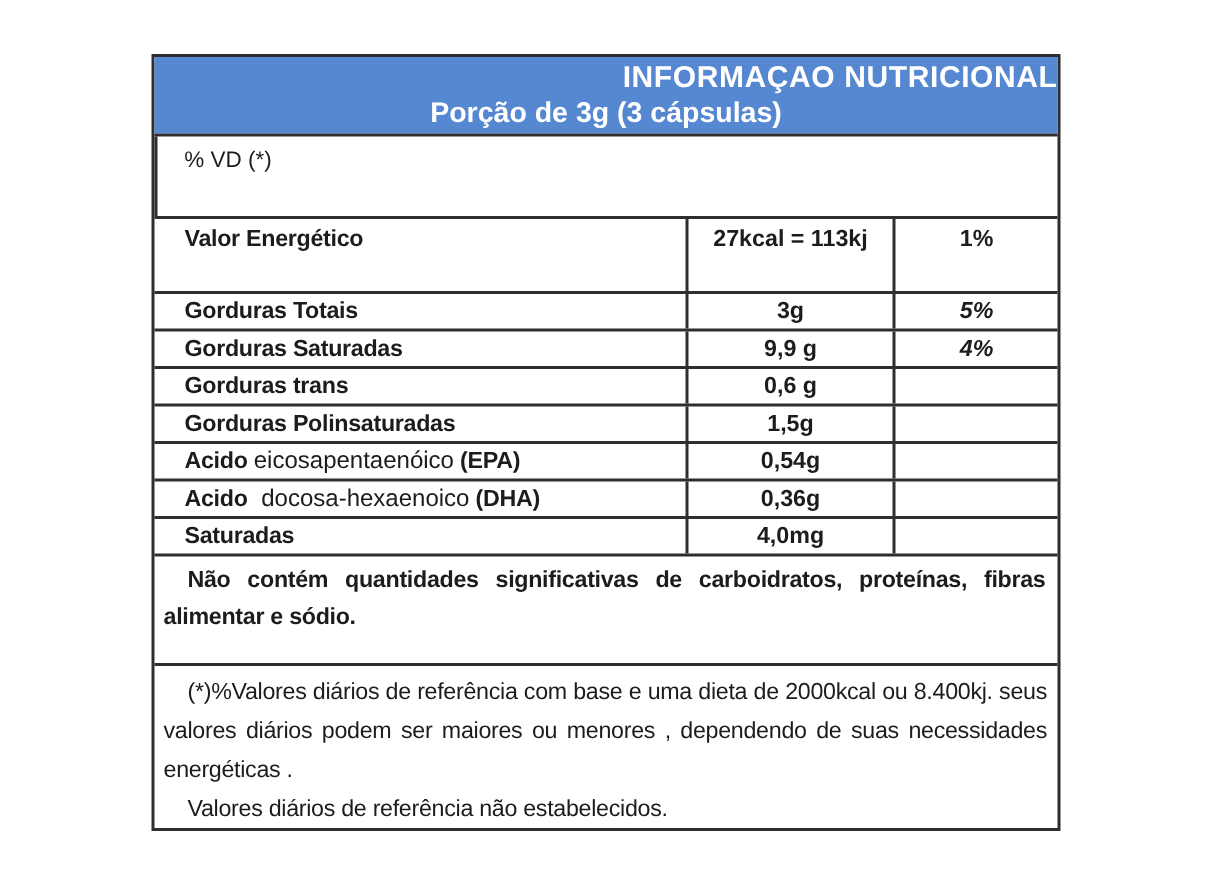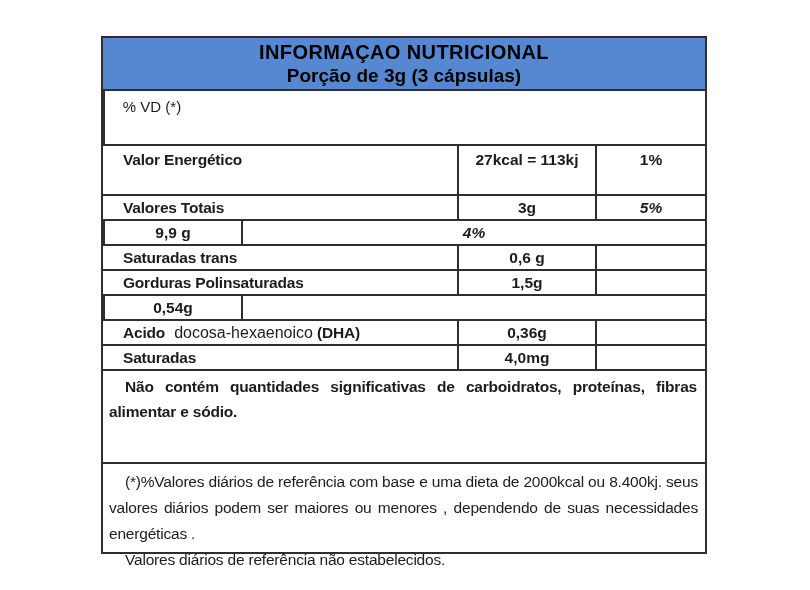--- a/index.html
+++ b/index.html
@@ -10,22 +10,22 @@
   }
   .nutrition-table{
     position:absolute;left:101px;top:36px;width:606px;
     border:2px solid #2e2e2e;box-sizing:border-box;background:#ffffff;
   }
   
   .title-band{
     height:51px;background:#5588d1;text-align:center;
     box-sizing:border-box;padding-top:2px;
   }
-  .title-l1{font-weight:bold;font-size:20px;line-height:24px;letter-spacing:.4px;color:#000000;}
-  .title-l2{font-weight:bold;font-size:19px;line-height:23px;color:#000000;}
+  .title-l1{font-weight:bold;font-size:20px;line-height:24px;letter-spacing:.4px;color:#ffffff;text-align:right;}
+  .title-l2{font-weight:bold;font-size:19px;line-height:23px;color:#ffffff;}
   
   .row{display:flex;border-top:2px solid #2e2e2e;box-sizing:border-box;}
   .cell{box-sizing:border-box;}
   
   .header-row{height:55px;}
   .qpp-cell{
     flex:1;text-align:center;font-weight:bold;font-size:18px;padding-top:5px;
   }
   .vdh-cell{
     width:96px;border-left:2px solid #2e2e2e;text-align:center;
@@ -51,22 +51,22 @@
   .row.simple .cell{line-height:23px;}
   .plain-font{font-weight:normal;font-size:16px;letter-spacing:0;}
   .gap-wide{margin-left:5px;}
   
   .note-block{
     border-top:2px solid #2e2e2e;height:73px;box-sizing:border-box;
     padding:3px 8px 17px 6px;font-weight:bold;font-size:15.5px;
     text-align:justify;text-indent:16px;line-height:25px;letter-spacing:-.2px;
   }
   .footer-block{
-    border-top:2px solid #2e2e2e;height:90px;box-sizing:border-box;
-    padding:5px 7px 0 6px;font-size:15.5px;line-height:26px;letter-spacing:-.2px;margin-top:20px;
+    border-top:2px solid #2e2e2e;height:110px;box-sizing:border-box;
+    padding:5px 7px 0 6px;font-size:15.5px;line-height:26px;letter-spacing:-.2px;
   }
   .footer-block p{margin:0;text-indent:16px;text-align:justify;}
 </style>
 </head>
 <body>
 
 <div class="nutrition-table">
 
   <div class="title-band">
     <div class="title-l1">INFORMAÇAO NUTRICIONAL</div>
@@ -77,43 +77,45 @@
     <div class="cell vdh-cell">% VD (*)</div>
   </div>
 
   <div class="row tall">
     <div class="cell label-cell">Valor Energético</div>
     <div class="cell value-cell">27kcal = 113kj</div>
     <div class="cell vd-cell">1%</div>
   </div>
 
   <div class="row simple">
-    <div class="cell label-cell">Valores Totais</div>
+    <div class="cell label-cell">Gorduras Totais</div>
     <div class="cell value-cell">3g</div>
     <div class="cell vd-cell italic">5%</div>
   </div>
 
   <div class="row simple">
+    <div class="cell label-cell">Gorduras Saturadas</div>
     <div class="cell value-cell">9,9 g</div>
     <div class="cell vd-cell italic">4%</div>
   </div>
 
   <div class="row simple">
-    <div class="cell label-cell">Saturadas trans</div>
+    <div class="cell label-cell">Gorduras trans</div>
     <div class="cell value-cell">0,6 g</div>
     <div class="cell vd-cell"></div>
   </div>
 
   <div class="row simple">
     <div class="cell label-cell">Gorduras Polinsaturadas</div>
     <div class="cell value-cell">1,5g</div>
     <div class="cell vd-cell"></div>
   </div>
 
   <div class="row simple">
+    <div class="cell label-cell"><span>Acido</span> <span class="plain-font">eicosapentaenóico</span> <span>(EPA)</span></div>
     <div class="cell value-cell">0,54g</div>
     <div class="cell vd-cell"></div>
   </div>
 
   <div class="row simple">
     <div class="cell label-cell"><span>Acido</span> <span class="plain-font gap-wide">docosa-hexaenoico</span> <span>(DHA)</span></div>
     <div class="cell value-cell">0,36g</div>
     <div class="cell vd-cell"></div>
   </div>
 

